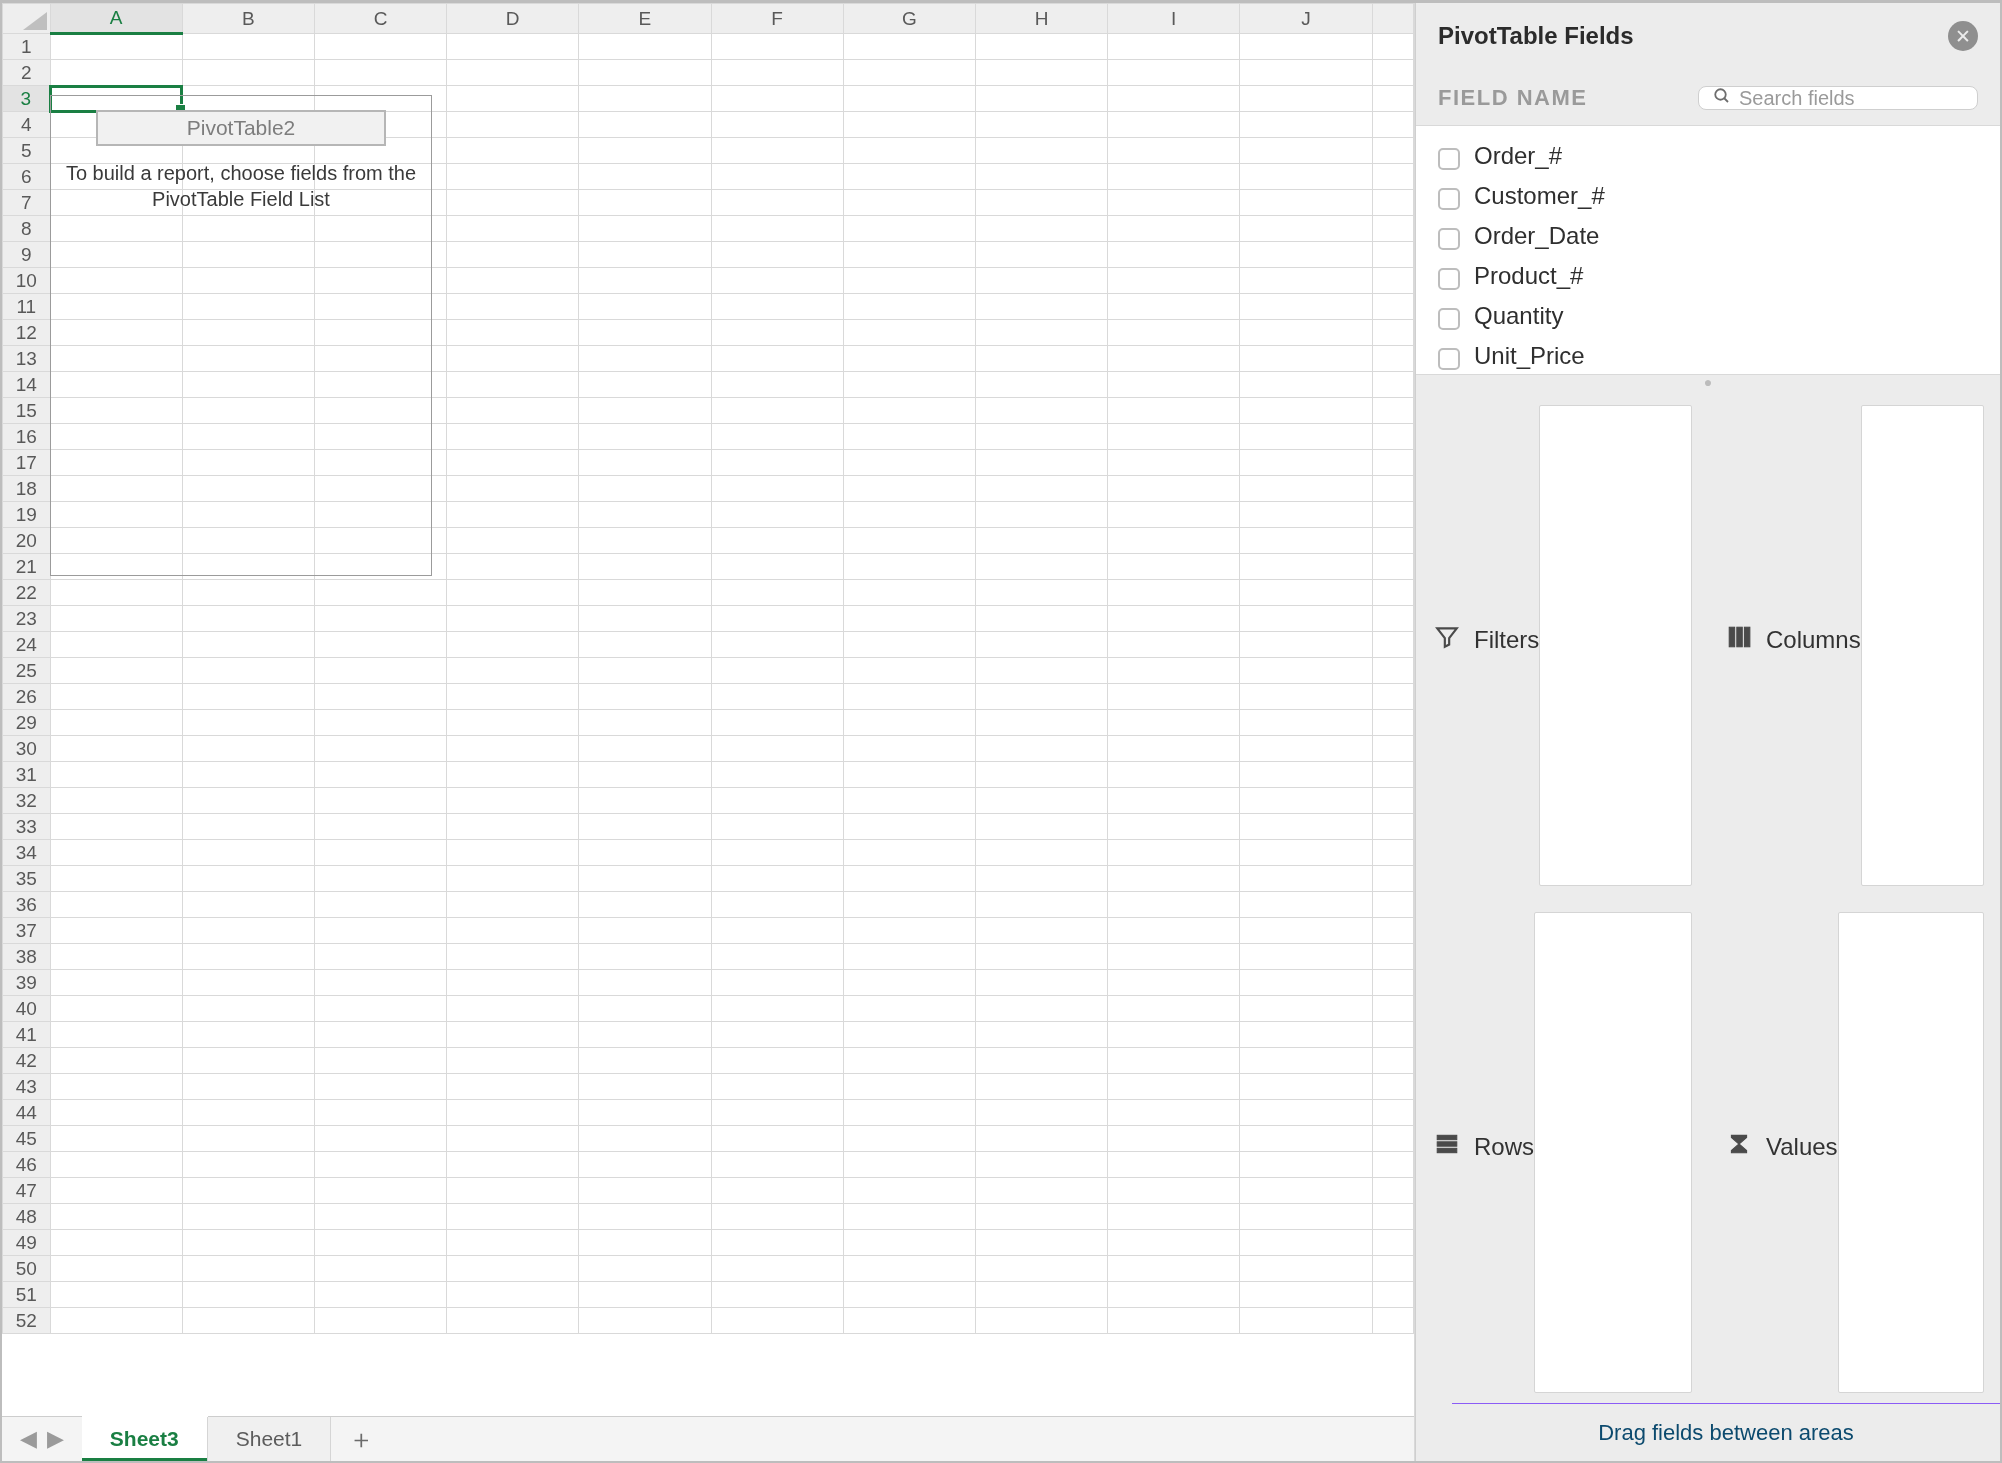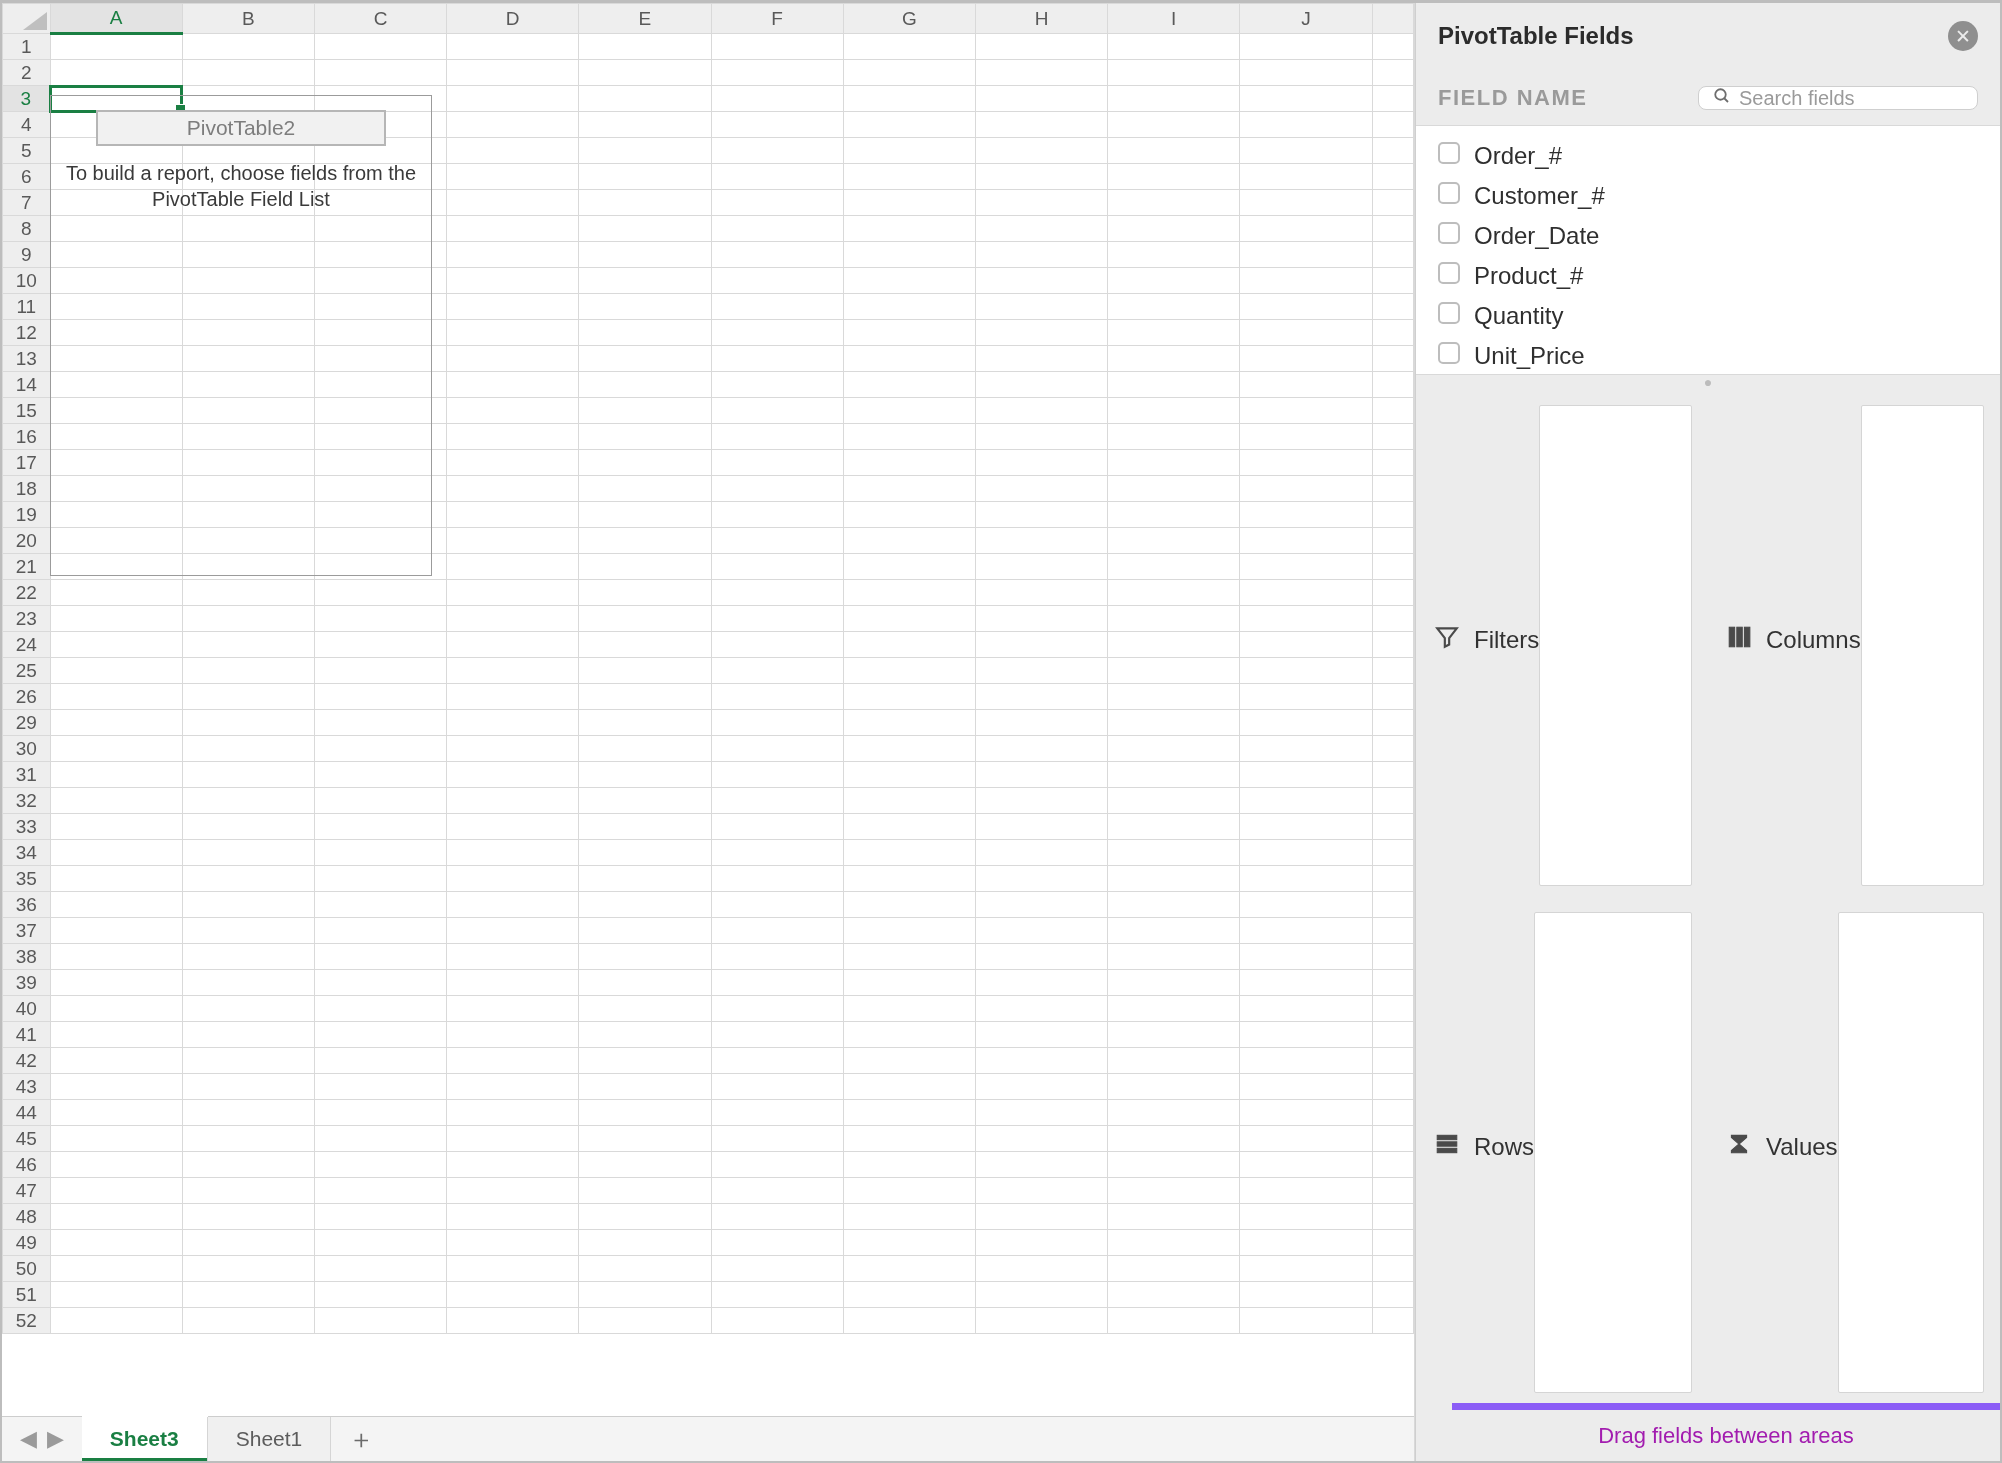--- a/index.html
+++ b/index.html
@@ -246,21 +246,21 @@
   .pp-fields-list {
     background: #fff;
     border-top: 1px solid #d9d9d9;
     border-bottom: 1px solid #d9d9d9;
     overflow: hidden;
     height: 250px;
     padding: 10px 22px;
   }
   .pp-field-item {
     display: flex;
-    align-items: flex-start;
+    align-items: flex-end;
     gap: 14px;
     padding: 6px 0;
     font-size: 24px;
     color: #2f2f2f;
     cursor: pointer;
   }
   .pp-checkbox {
     width: 22px; height: 22px;
     border: 2px solid #bdbdbd;
     border-radius: 5px;
@@ -302,23 +302,23 @@
     background: #ffffff;
     border: 1px solid #d5d5d5;
     border-radius: 2px;
   }
 
   .pp-footer {
     height: 58px;
     display: flex;
     align-items: center;
     justify-content: center;
-    color: #a21caf;
+    color: #0c4a6e;
     font-size: 22px;
-    border-top: 7px solid #8b5cf6;
+    border-top: 1px solid #8b5cf6;
     background: #ececec;
     margin-left: 36px;
   }
 </style>
 </head>
 <body>
 
 <div class="app">
 
   <div class="sheet-area">

